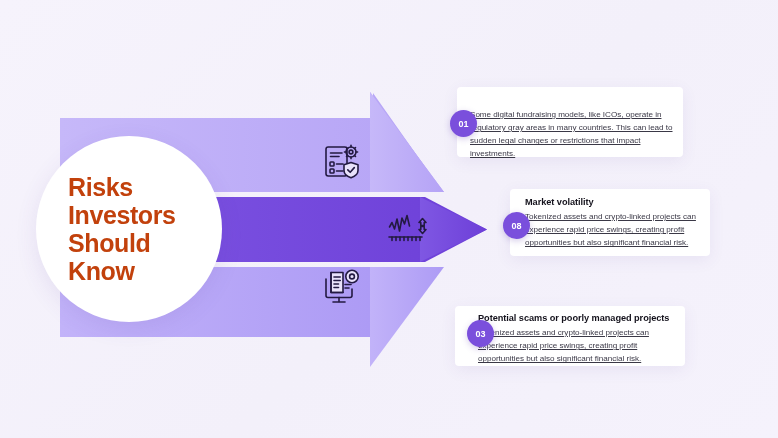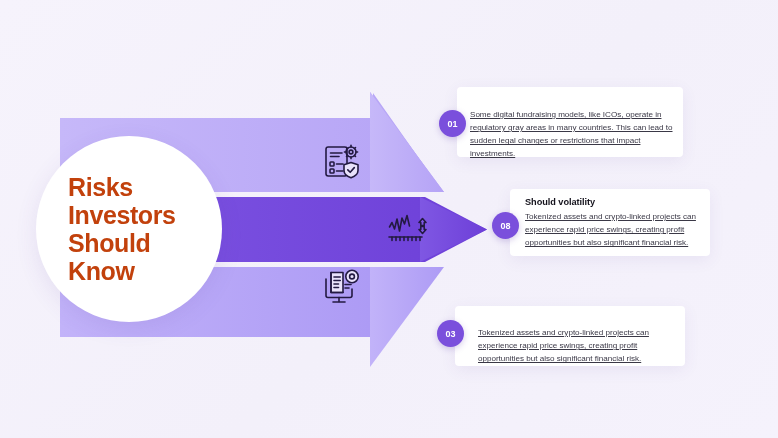--- a/index.html
+++ b/index.html
@@ -118,24 +118,25 @@
     border-radius: 50%;
     background: #7a4fdc;
     color: #ffffff;
     font-size: 9px;
     font-weight: bold;
     display: flex;
     align-items: center;
     justify-content: center;
     z-index: 8;
     box-shadow: 0 2px 6px rgba(90, 55, 170, 0.25);
+    margin-left: 11px;
   }
   #badge-1 { left: 439px; top: 110px; }
   #badge-2 { left: 492px; top: 212px; }
-  #badge-3 { left: 437px; top: 320px; }
+  #badge-3 { left: 456px; top: 320px; }
 </style>
 </head>
 <body>
 
 <div id="stage">
 
   <svg class="arrow-layer" viewBox="0 0 778 438">
     <defs>
       <linearGradient id="grad-light-1" x1="0" y1="0" x2="1" y2="0">
         <stop offset="0%" stop-color="#c6b8f9"></stop>
@@ -233,26 +234,27 @@
 
   <div class="card" id="card-1">
     <div class="card-inner">
       <div class="card-body">Some digital fundraising models, like ICOs, operate in regulatory gray areas in many countries. This can lead to sudden legal changes or restrictions that impact investments.</div>
     </div>
   </div>
   <div class="badge" id="badge-1">01</div>
 
   <div class="card" id="card-2">
     <div class="card-inner">
-      <div class="card-title">Should volatility</div>
+      <div class="card-title">Market volatility</div>
       <div class="card-body">Tokenized assets and crypto-linked projects can experience rapid price swings, creating profit opportunities but also significant financial risk.</div>
     </div>
   </div>
   <div class="badge" id="badge-2">08</div>
 
   <div class="card" id="card-3">
     <div class="card-inner">
+      <div class="card-title">Potential scams or poorly managed projects</div>
       <div class="card-body">Tokenized assets and crypto-linked projects can experience rapid price swings, creating profit opportunities but also significant financial risk.</div>
     </div>
   </div>
   <div class="badge" id="badge-3">03</div>
 
 </div>
 
 </body></html>

